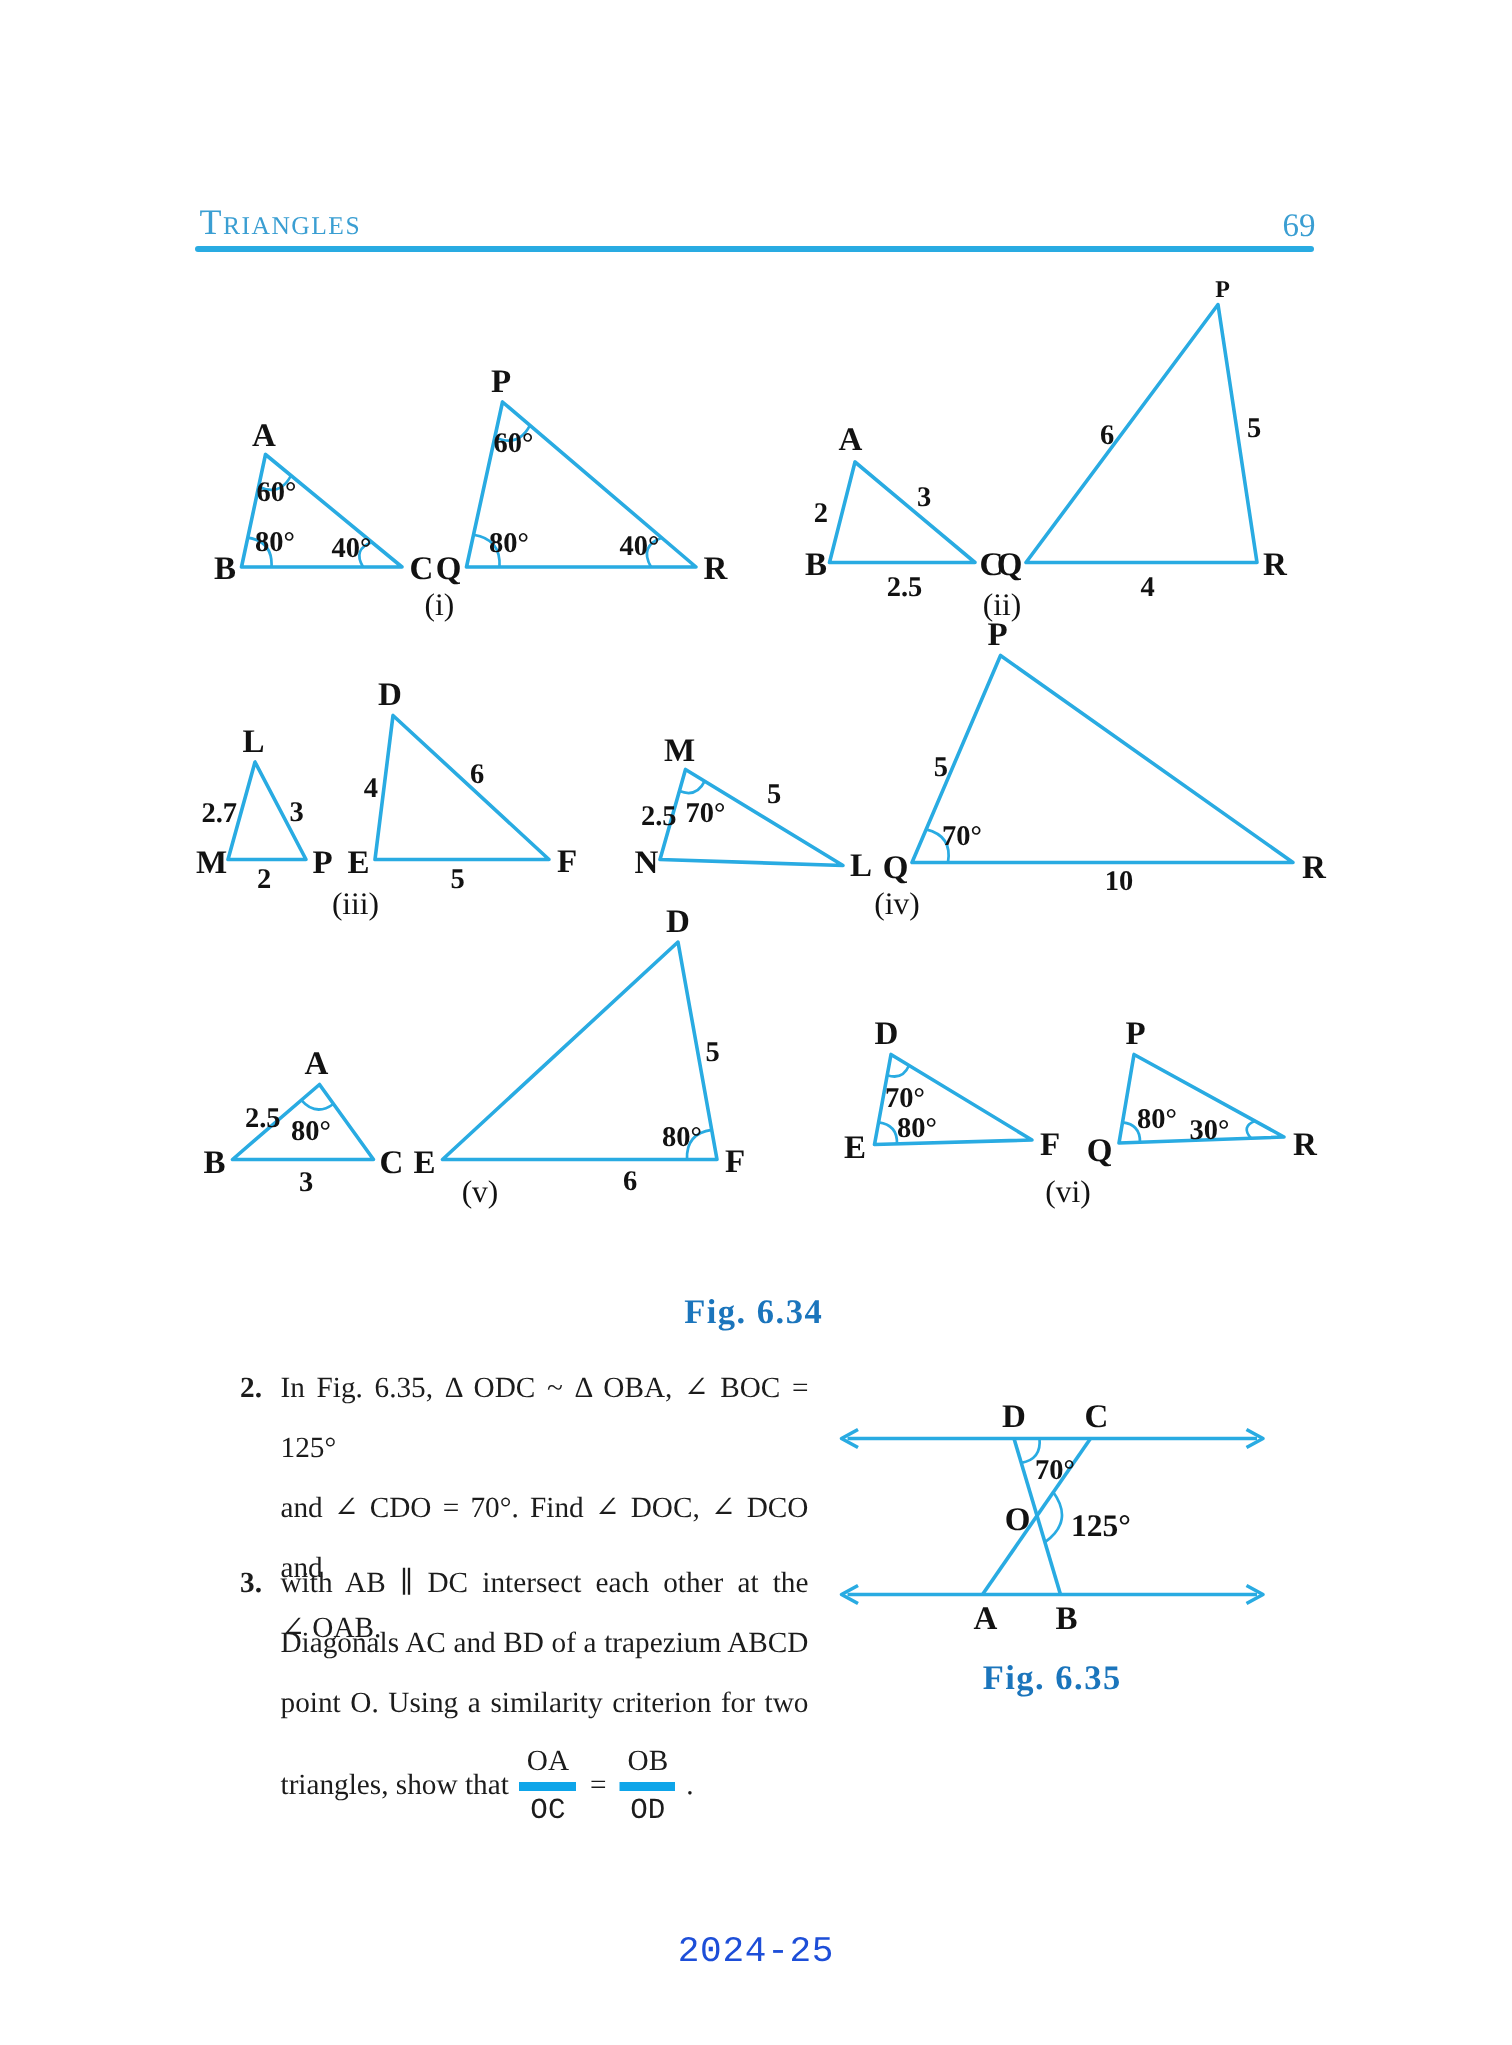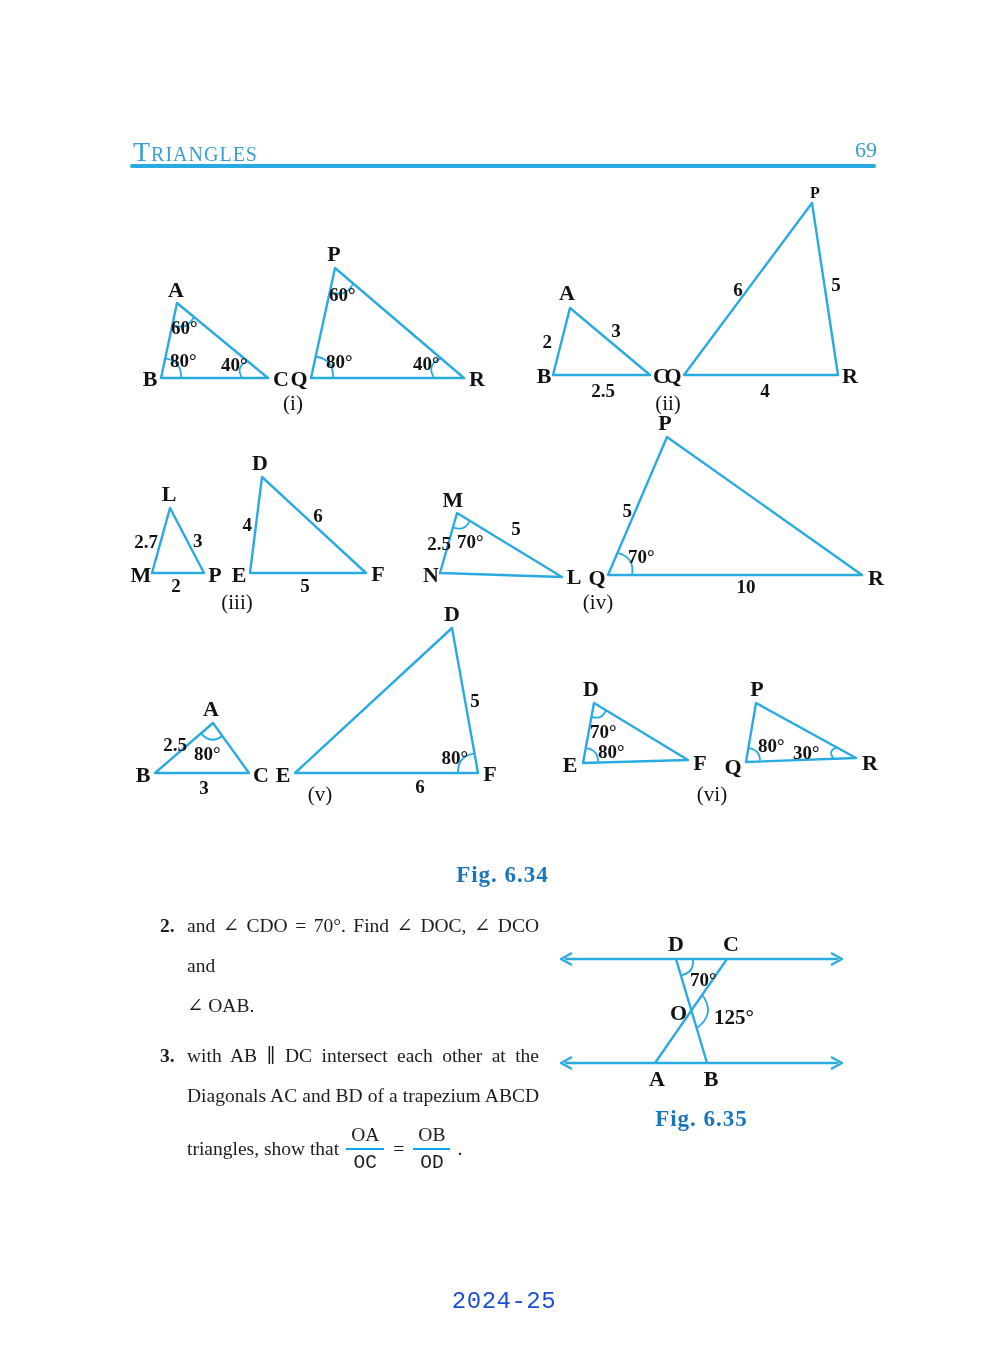--- a/index.html
+++ b/index.html
@@ -1,21 +1,21 @@
 <!DOCTYPE html>
 <html><head>
 <meta charset="utf-8">
 <style>
   html,body{margin:0;padding:0;background:#fff;}
   #page{position:relative;width:1008px;height:1363px;background:#ffffff;overflow:hidden;
         font-family:"Liberation Serif","DejaVu Serif",serif;color:#1c1c1c;}
 
   
   .hdr-title{position:absolute;left:133px;top:136px;font-variant:small-caps;
-             font-size:28px;letter-spacing:1px;color:#3a9ed2;}
+             font-size:24px;letter-spacing:1px;color:#3a9ed2;}
   .hdr-page{position:absolute;right:131px;top:137px;font-size:22px;color:#3a9ed2;}
   .hdr-rule{position:absolute;left:130px;right:132px;top:164px;height:4px;
             background:#29abe2;border-radius:2px;}
 
   
   .figsvg{position:absolute;left:0;}
   .tri{fill:none;stroke:#29abe2;stroke-width:2.4;stroke-linejoin:round;}
   .arc{fill:none;stroke:#29abe2;stroke-width:1.8;}
   .vl{font-family:"Liberation Serif","DejaVu Serif",serif;font-weight:bold;
       font-size:22px;fill:#121212;}
@@ -32,21 +32,21 @@
 
   
   .question{position:absolute;left:160px;width:402px;display:flex;}
   #q2{top:906px;} #q3{top:1036px;}
   .q-num{width:27px;font-weight:bold;font-size:19.5px;line-height:40px;flex:none;}
   .q-lines{width:352px;font-size:19.5px;}
   .q-line{line-height:40px;text-align:justify;text-align-last:justify;}
   .q-line.last{text-align-last:left;}
   .q-frac-line{margin-top:8px;display:flex;align-items:center;line-height:normal;}
   .frac{display:inline-flex;flex-direction:column;text-align:center;margin:0 7px;}
-  .frac .fnum{border-bottom:2px solid #0ea5e9;padding:0 5px 2px;}
+  .frac .fnum{border-bottom:6px solid #0ea5e9;padding:0 5px 2px;}
   .frac .fden{padding-top:2px;font-family:Liberation Mono, monospace;}
   .eq{margin:0 2px;}
 
   
   .footer{position:absolute;left:0;width:100%;top:1288px;text-align:center;
           font-family:Liberation Mono, monospace;font-size:24px;
           color:#1d4ed8;letter-spacing:.5px;}
 </style>
 </head>
 <body>
@@ -166,30 +166,32 @@
     <text class="num" x="758" y="752">80°</text>
     <text class="num" x="793" y="759">30°</text>
     <text class="tag mid" x="712" y="801">(vi)</text>
   </svg>
 
   <div id="cap634" class="caption">Fig. 6.34</div>
 
   <div id="q2" class="question">
     <div class="q-num">2.</div>
     <div class="q-lines">
+      <div class="q-line">In Fig. 6.35, Δ ODC ~ Δ OBA, ∠ BOC = 125°</div>
       <div class="q-line">and ∠ CDO = 70°. Find ∠ DOC, ∠ DCO and</div>
       <div class="q-line last">∠ OAB.</div>
     </div>
   </div>
 
   <div id="q3" class="question">
     <div class="q-num">3.</div>
     <div class="q-lines">
       <div class="q-line">with AB ∥ DC intersect each other at the</div>
       <div class="q-line">Diagonals AC and BD of a trapezium ABCD</div>
+      <div class="q-line">point O. Using a similarity criterion for two</div>
       <div class="q-frac-line">
         <span>triangles, show that</span>
         <span class="frac">
           <span class="fnum">OA</span>
           <span class="fden">OC</span>
         </span>
         <span class="eq">=</span>
         <span class="frac">
           <span class="fnum">OB</span>
           <span class="fden">OD</span>

